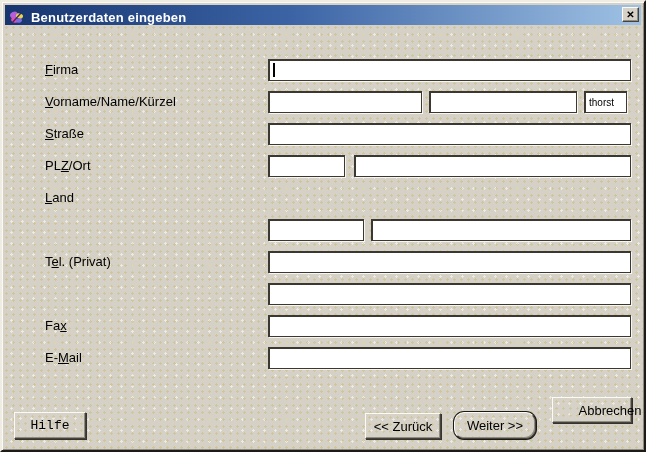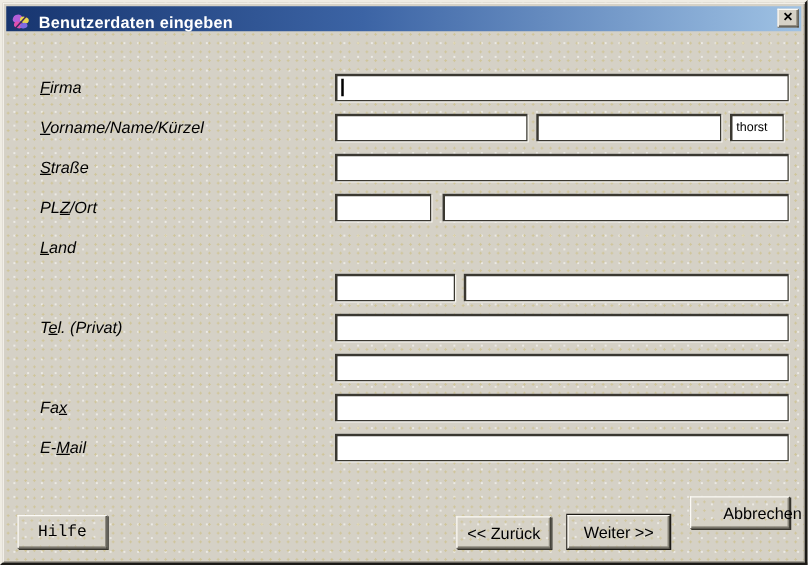--- a/index.html
+++ b/index.html
@@ -35,21 +35,21 @@
   .close-btn {
     position:absolute; right:2px; top:2px; width:17px; height:15px;
     background:#d6d2c7;
     border:1px solid; border-color:#fcfaf5 #45433b #45433b #fcfaf5;
     box-shadow: inset -1px -1px 0 #908c81;
     display:flex; align-items:center; justify-content:center;
     font-size:10px; font-weight:bold; color:#000; line-height:1;
     padding:0; cursor:default;
   }
 
-  .field-label { position:absolute; left:30px; height:16px; white-space:nowrap;font-style:italic; }
+  .field-label { position:absolute; left:43px; height:16px; white-space:nowrap; }
   .mn { text-decoration:underline; }
 
   .tf {
     position:absolute;
     background:#fff;
     border:solid #3a3831;
     border-width:2px 1px 1px 2px;
     box-shadow:1px 1px 0 #f8f6f0;
     font-family:"Liberation Sans", sans-serif;
     font-size:10px; color:#000;
@@ -91,20 +91,21 @@
     background-size:7px 7px, 11px 11px;
     border:1px solid; border-color:#fcfaf5 #45433b #45433b #fcfaf5;
     box-shadow: inset -1px -1px 0 #908c81, 1px 1px 0 #35332c;
     font-family:"Liberation Sans", sans-serif;
     font-size:13px; color:#000;
     display:flex; align-items:center; justify-content:center;
     padding:0; cursor:default; white-space:nowrap;
   }
   .btn.default {
     box-shadow: inset -1px -1px 0 #908c81, 0 0 0 1px #1c1a16;
+    border-radius: 10px;
   }
 </style>
 </head>
 <body>
 
 <div class="window">
 
   <div class="titlebar">
     <span class="app-icon">
       <svg width="16" height="15" viewBox="0 0 16 15">

